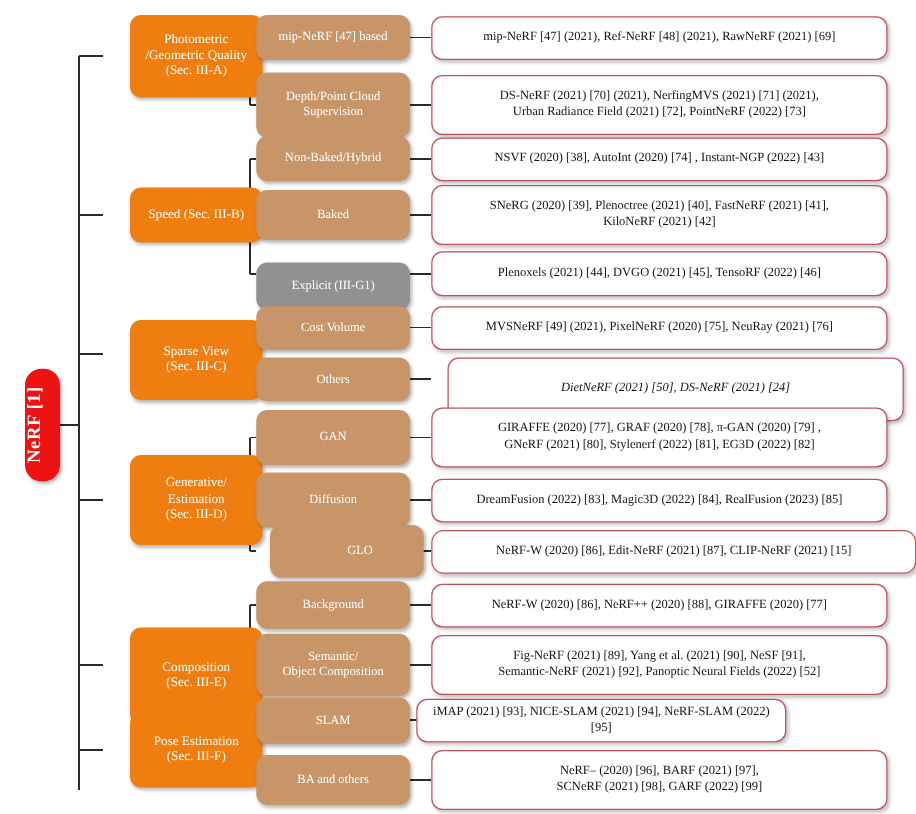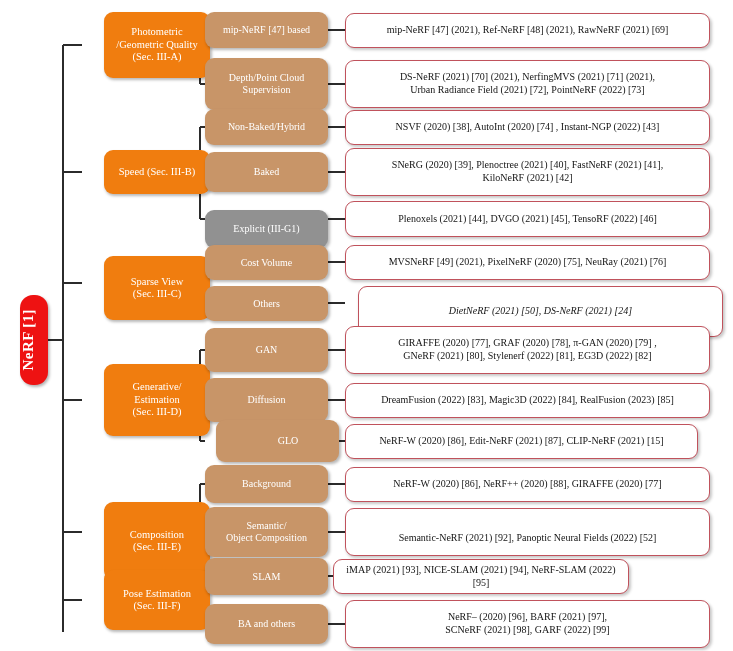--- a/index.html
+++ b/index.html
@@ -298,33 +298,33 @@
     <span class="lbl">
       <span>GIRAFFE (2020) [77], GRAF (2020) [78], π-GAN (2020) [79] ,</span><br>
       <span>GNeRF (2021) [80], Stylenerf (2022) [81], EG3D (2022) [82]</span>
     </span>
   </div>
   <div class="node leaf" style="left:345px;top:383px;width:365px;height:35px;">
     <span class="lbl">
       <span>DreamFusion (2022) [83], Magic3D (2022) [84], RealFusion (2023) [85]</span>
     </span>
   </div>
-  <div class="node leaf" style="left:345px;top:424px;width:353px;height:35px;">
+  <div class="node leaf" style="left:345px;top:424px;width:388px;height:35px;border-radius:10px;">
     <span class="lbl">
       <span>NeRF-W (2020) [86], Edit-NeRF (2021) [87], CLIP-NeRF (2021) [15]</span>
     </span>
   </div>
   <div class="node leaf" style="left:345px;top:467px;width:365px;height:35px;">
     <span class="lbl">
       <span>NeRF-W (2020) [86], NeRF++ (2020) [88], GIRAFFE (2020) [77]</span>
     </span>
   </div>
   <div class="node leaf" style="left:345px;top:508px;width:365px;height:48px;">
     <span class="lbl">
-      <br>
+      <span>Fig-NeRF (2021) [89], Yang et al. (2021) [90], NeSF [91],</span><br>
       <span>Semantic-NeRF (2021) [92], Panoptic Neural Fields (2022) [52]</span>
     </span>
   </div>
   <div class="node leaf" style="left:333px;top:559px;width:296px;height:35px;">
     <span class="lbl">
       <span>iMAP (2021) [93], NICE-SLAM (2021) [94], NeRF-SLAM (2022) [95]</span>
     </span>
   </div>
   <div class="node leaf" style="left:345px;top:600px;width:365px;height:48px;">
     <span class="lbl">

